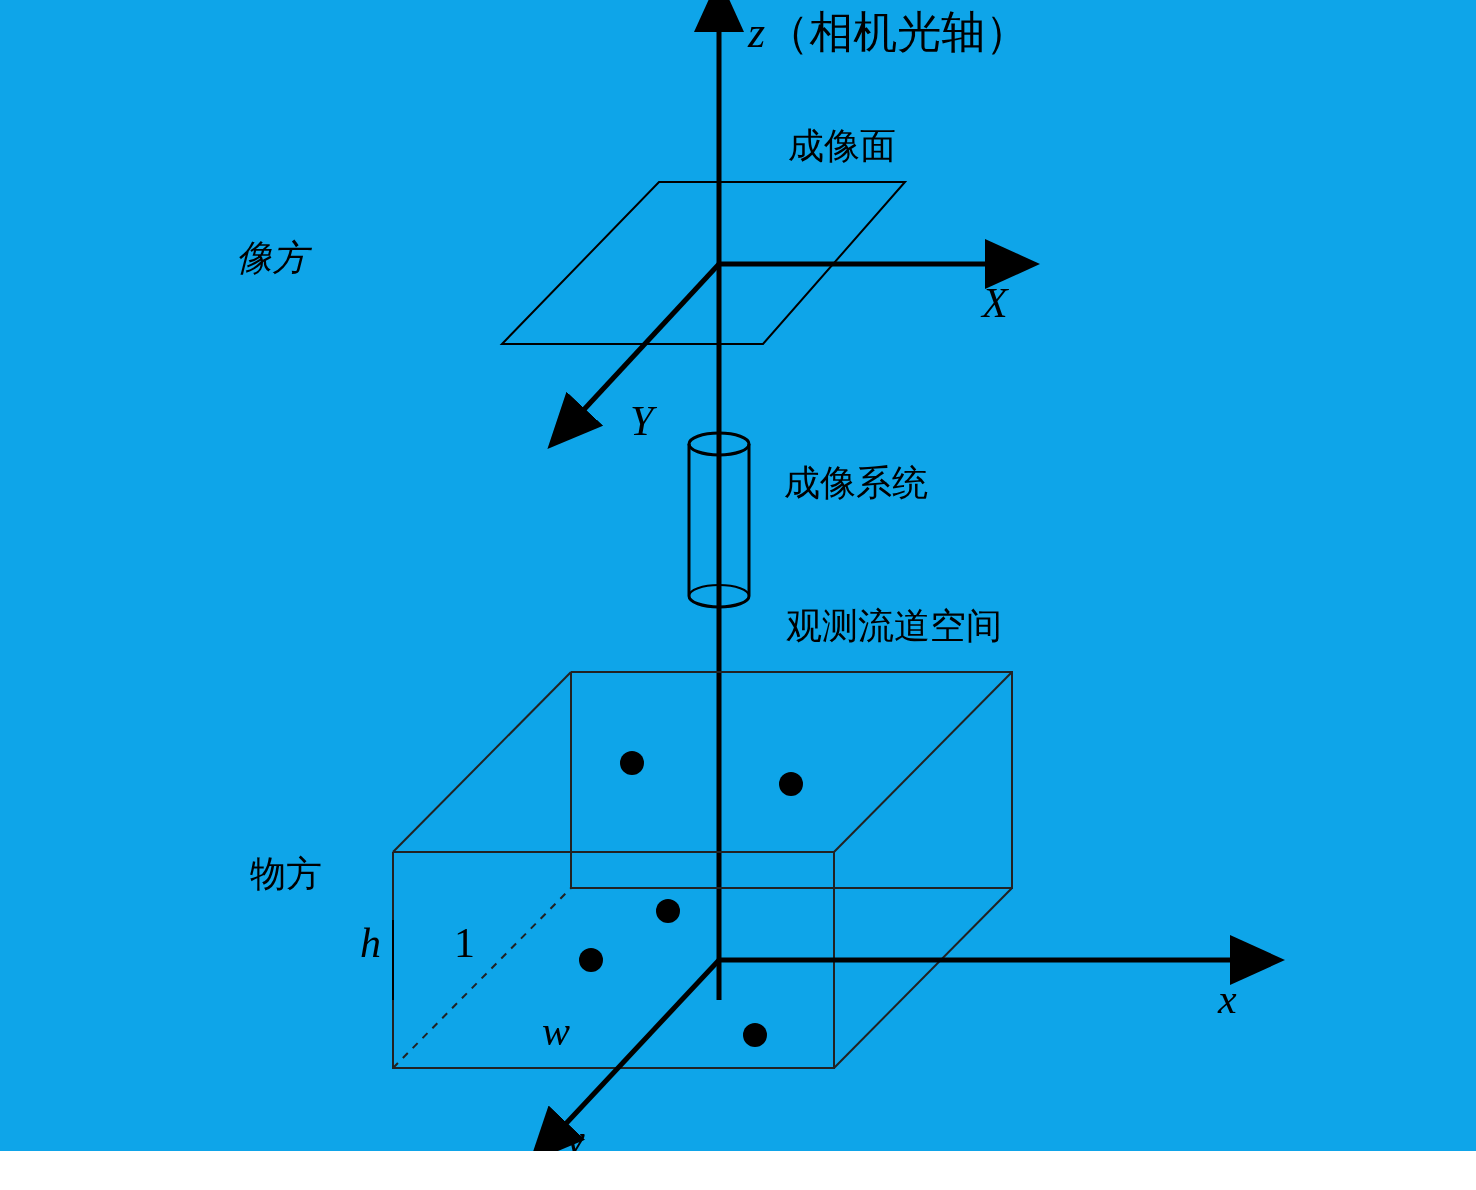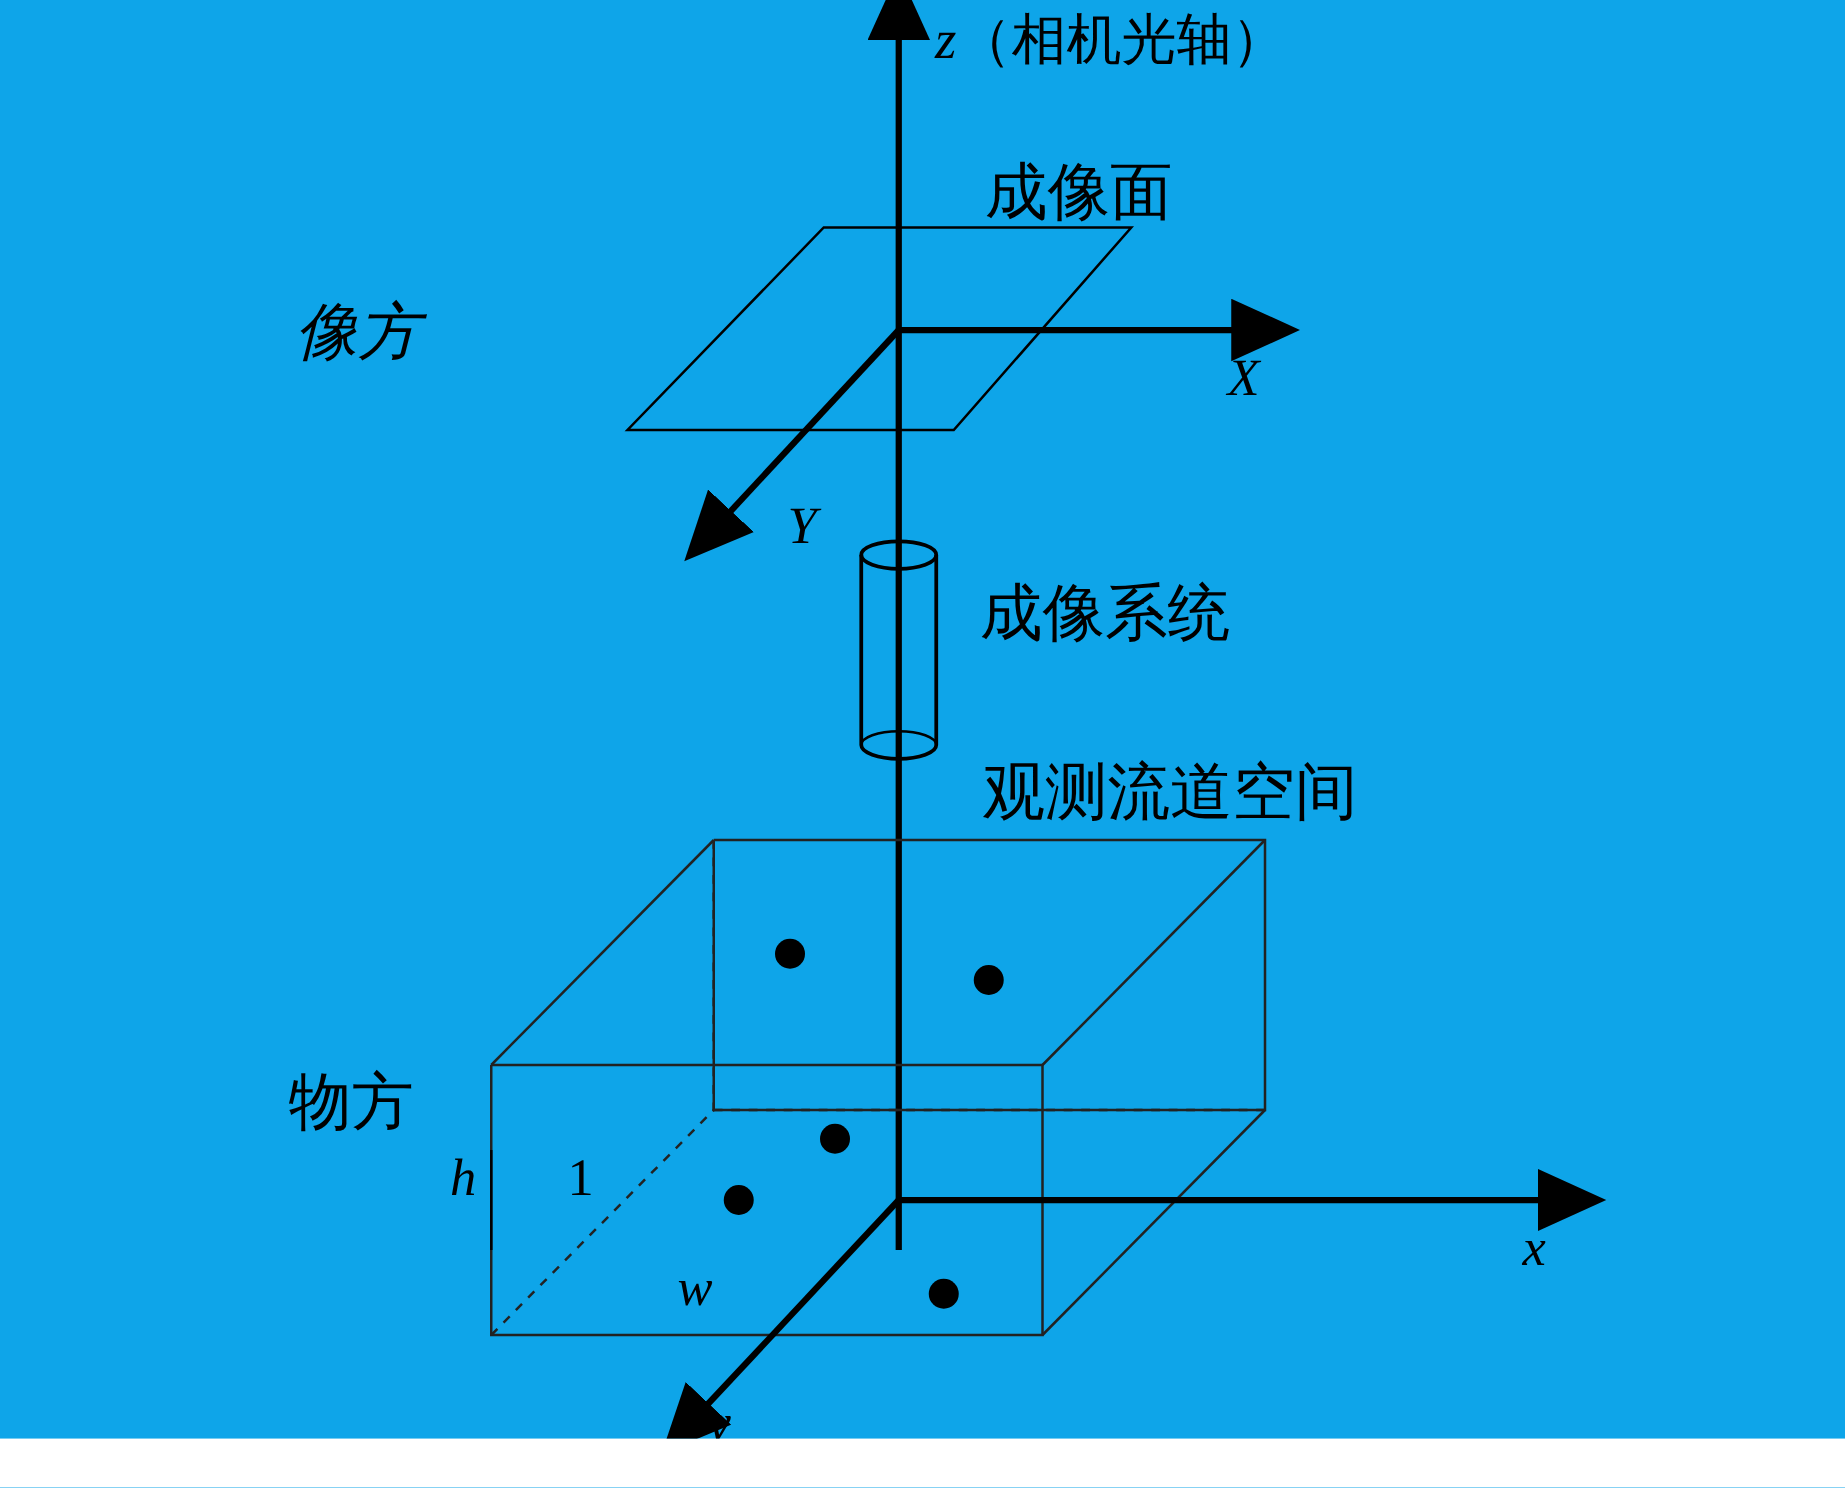--- a/index.html
+++ b/index.html
@@ -23,21 +23,21 @@
     height: 1190px;
   }
   .lbl {
     position: absolute;
     color: #000000;
     white-space: nowrap;
     line-height: 1;
   }
   .cjk {
     font-family: "DejaVu Sans", sans-serif;
-    font-size: 50px;
+    font-size: 36px;
     font-weight: 500;
   }
   .math {
     font-family: "Liberation Serif", serif;
     font-style: italic;
     font-size: 42px;
   }
   .math-up {
     font-family: "Liberation Serif", serif;
     font-size: 42px;
@@ -118,21 +118,21 @@
   <div class="lbl cjk" style="left:236px; top:240px;font-style:italic;">像方</div>
 
   <div class="lbl math" style="left:982px; top:282px;">X</div>
 
   <div class="lbl math" style="left:630px; top:400px;">Y</div>
 
   <div class="lbl cjk" style="left:786px; top:608px;">观测流道空间</div>
 
   <div class="lbl cjk" style="left:784px; top:465px;">成像系统</div>
 
-  <div class="lbl cjk" style="left:231px; top:856px;">物方</div>
+  <div class="lbl cjk" style="left:250px; top:856px;">物方</div>
 
   <div class="lbl math" style="left:360px; top:922px;">h</div>
 
   <div class="lbl math-up" style="left:454px; top:922px;">1</div>
 
   <div class="lbl math" style="left:542px; top:1010px;">w</div>
 
   <div class="lbl math" style="left:1218px; top:978px;">x</div>
 
   <div class="lbl math" style="left:566px; top:1118px;">y</div>

